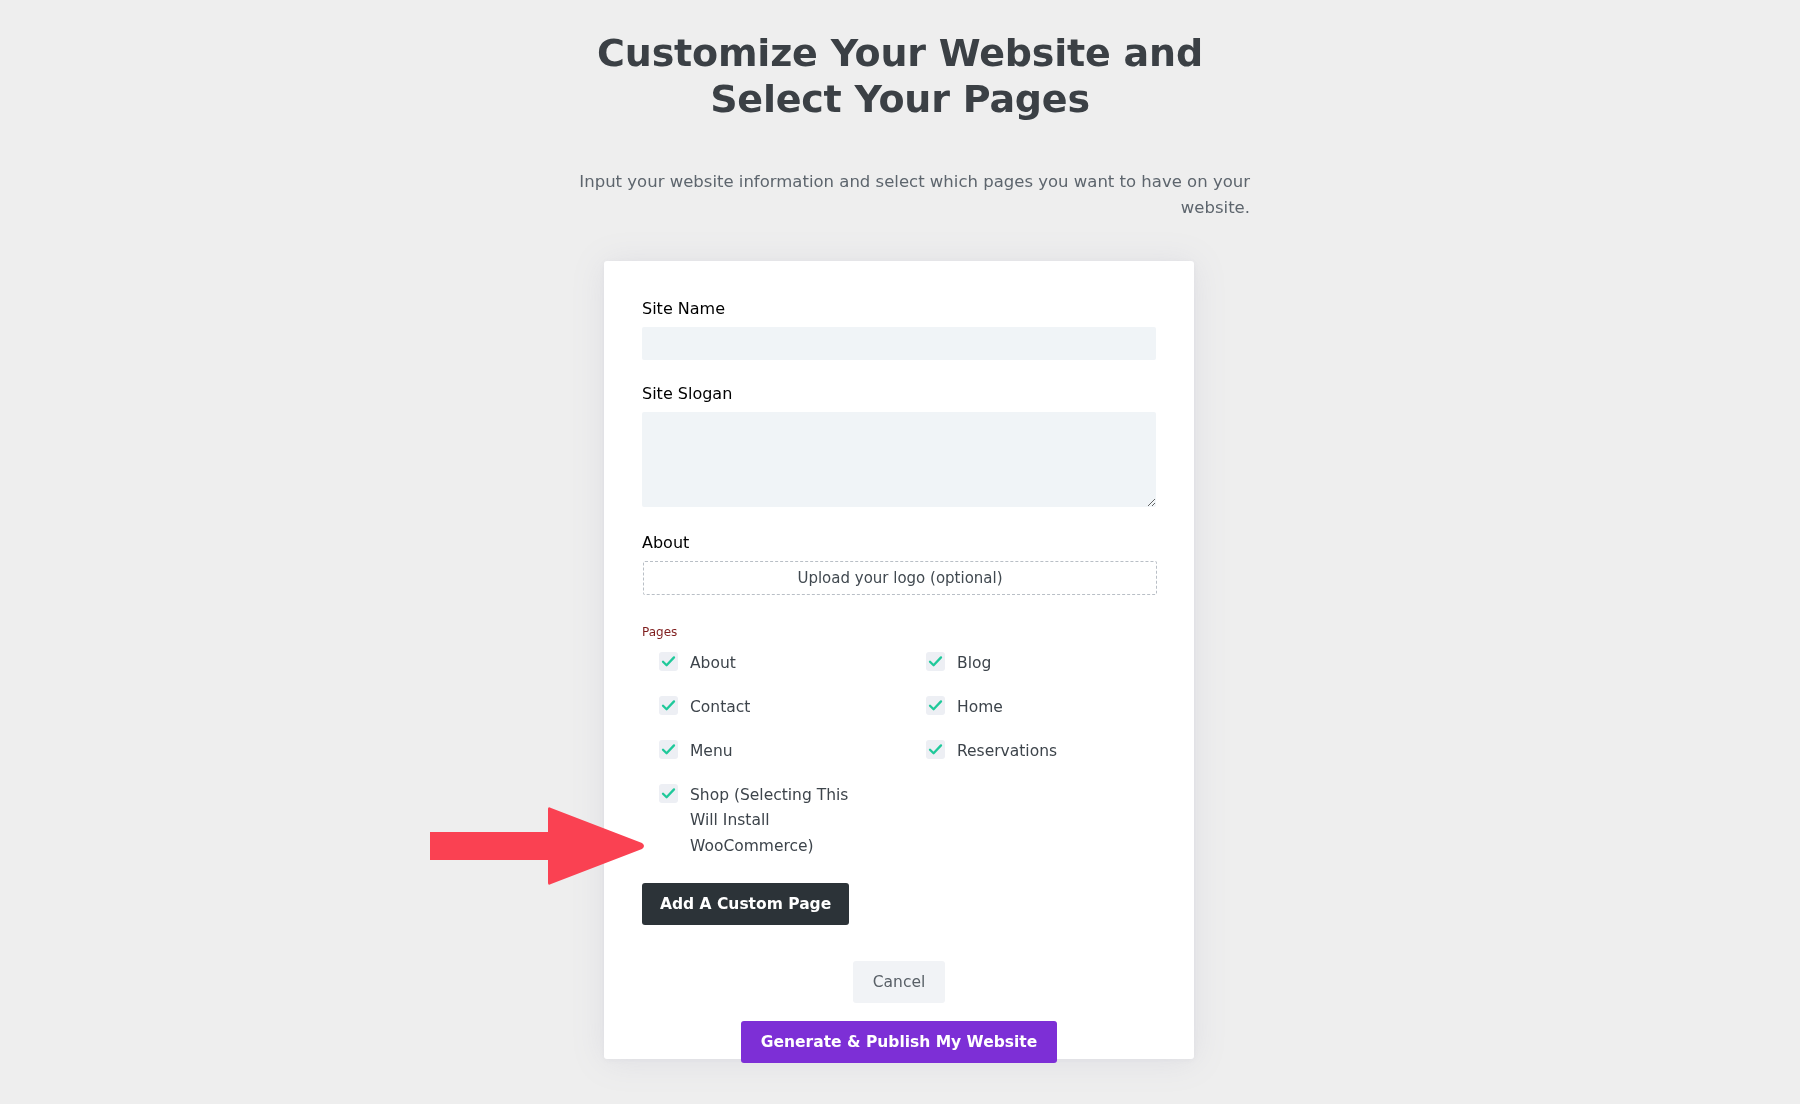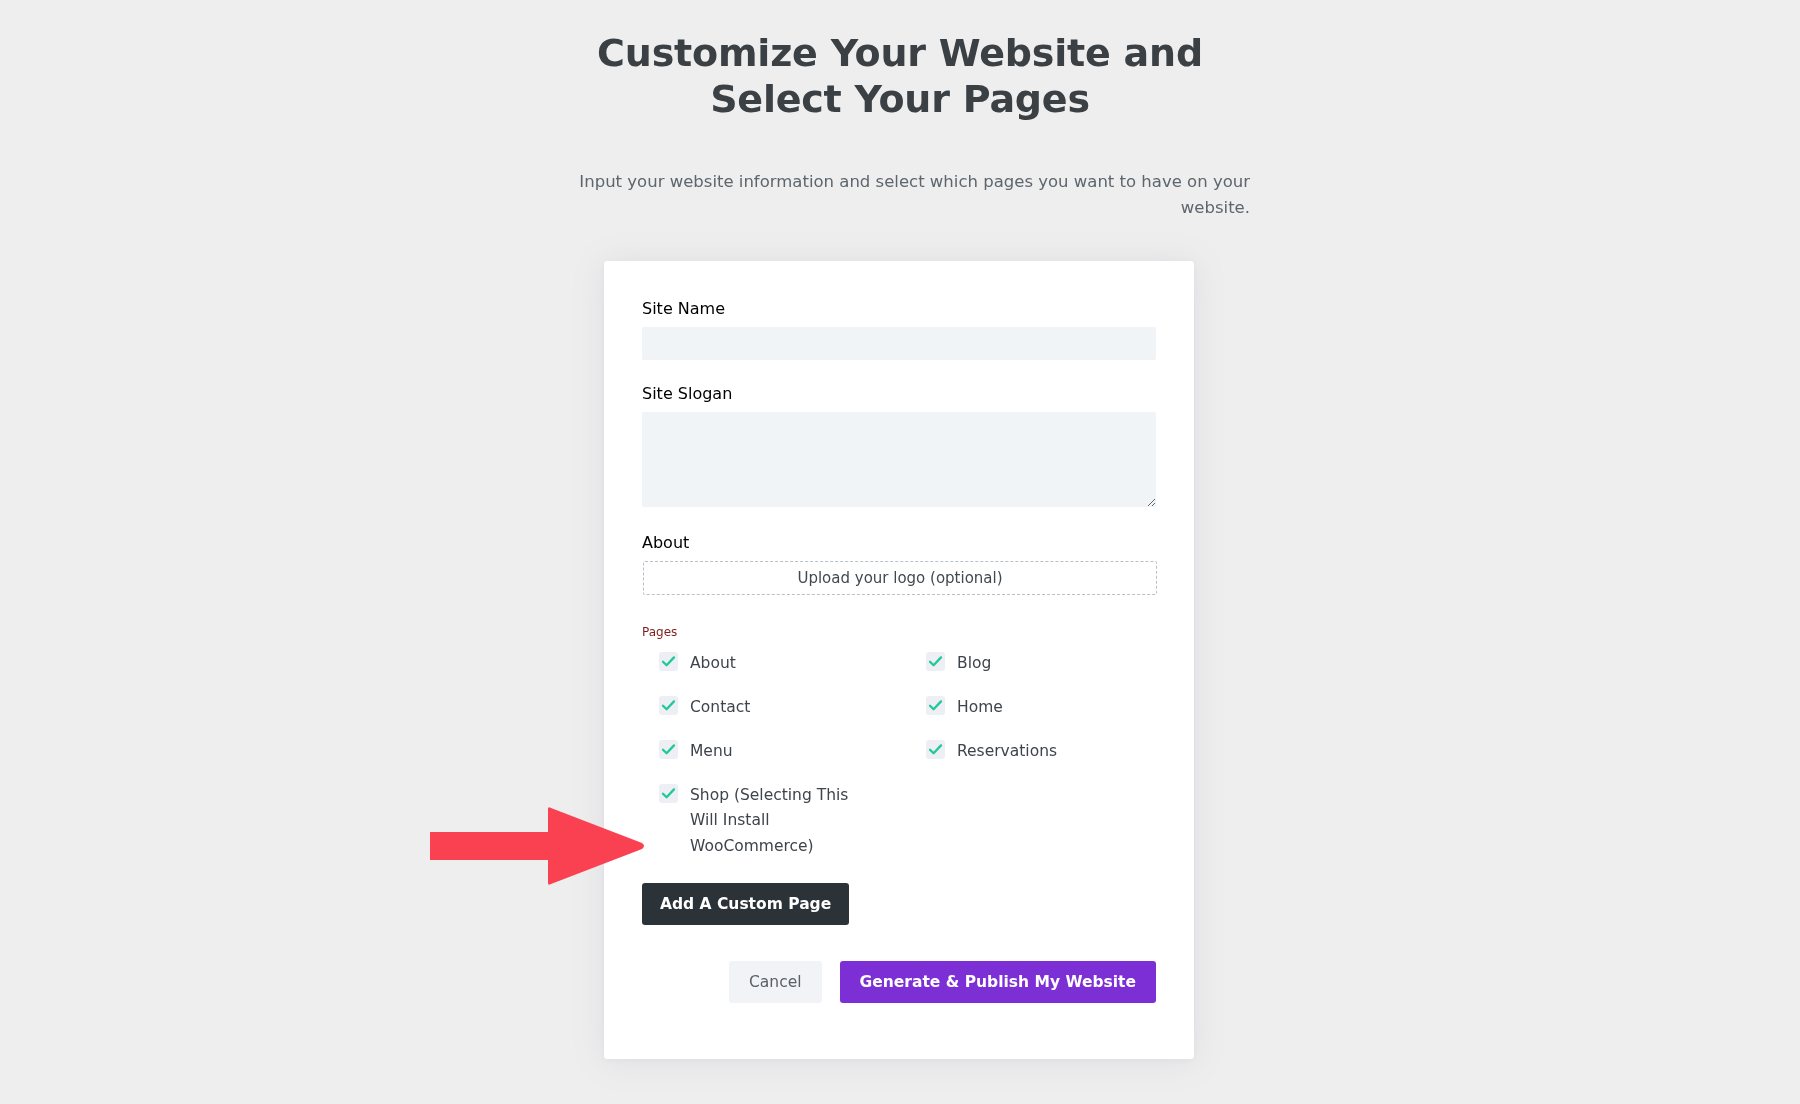--- a/index.html
+++ b/index.html
@@ -179,20 +179,21 @@
     padding: 12px 18px;
     cursor: pointer;
   }
 
   .footer-actions {
     display: flex;
     justify-content: flex-end;
     align-items: center;
     gap: 18px;
     margin-top: 36px;
+    flex-direction: column;
   }
   .cancel-btn {
     background: #f1f3f6;
     color: #585f66;
     border: none;
     border-radius: 3px;
     font-family: inherit;
     font-size: 15.5px;
     padding: 12px 20px;
     cursor: pointer;

